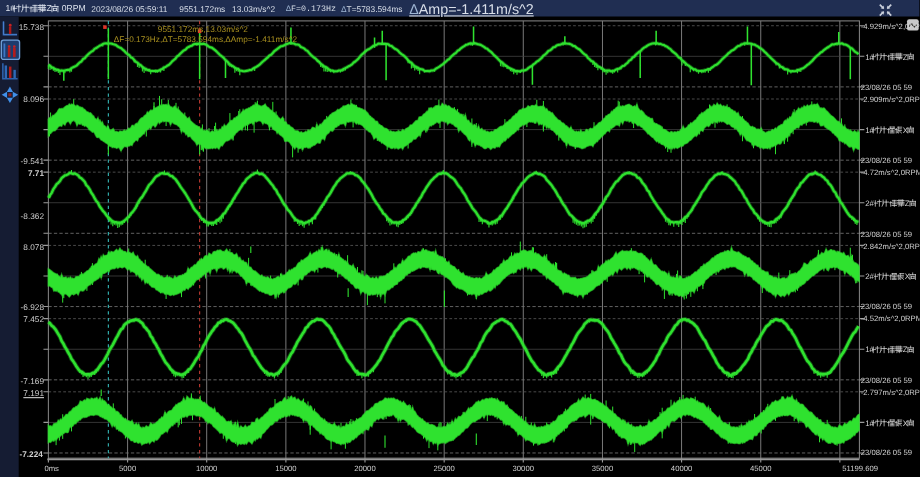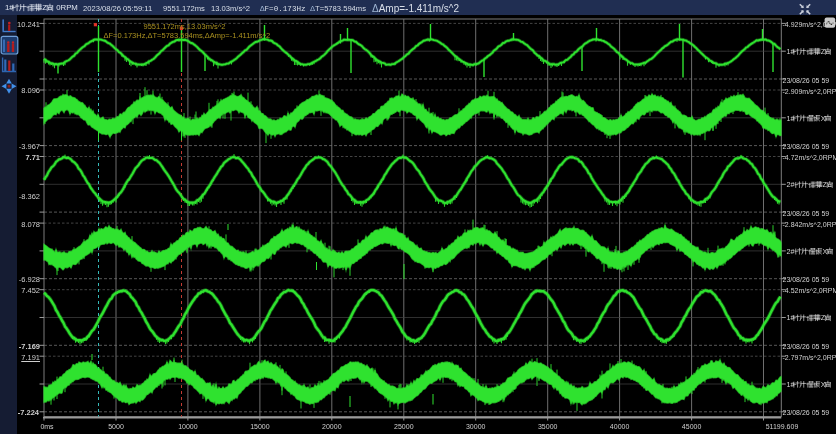--- a/index.html
+++ b/index.html
@@ -157,31 +157,31 @@
       <text x="42.2" y="10.4" font-size="7.8" fill="#dde3ee" font-family="Liberation Sans">Z</text>
       <path d="M47.22 5.90L47.22 10.66 M47.22 5.90L52.66 5.90 M52.66 5.90L52.66 10.66 M49.94 4.20L49.94 5.90 M48.58 7.60L51.30 7.60 M48.58 7.60L48.58 9.64 M51.30 7.60L51.30 9.64 M48.58 9.64L51.30 9.64" stroke="#dde3ee" stroke-width="0.75" fill="none" stroke-linecap="square"></path>
       <text x="54.0" y="10.4" font-size="7.8" fill="#dde3ee" font-family="Liberation Sans">&nbsp;0RPM</text>
     </g>
   </svg>
 <div style="position:absolute;left:83.0px;top:3.9px;font-size:7.6px;line-height:10.2px;color:#d9dfe9;white-space:pre;">2023/08/26 05:59:11</div>
 <div style="position:absolute;left:163.0px;top:3.9px;font-size:7.6px;line-height:10.2px;color:#d9dfe9;white-space:pre;">9551.172ms</div>
 <div style="position:absolute;left:211.0px;top:3.9px;font-size:7.6px;line-height:10.2px;color:#d9dfe9;white-space:pre;">13.03m/s^2</div>
 <div style="position:absolute;left:260.0px;top:3.9px;font-size:7.6px;line-height:10.2px;color:#d9dfe9;white-space:pre;font-family:Liberation Mono, monospace;"><span style="color:#9fb6d4">Δ</span>F=0.173Hz</div>
 <div style="position:absolute;left:310.0px;top:3.9px;font-size:7.6px;line-height:10.2px;color:#d9dfe9;white-space:pre;"><span style="color:#9fb6d4">Δ</span>T=5783.594ms</div>
-<div style="position:absolute;left:372.0px;top:3.9px;font-size:10px;line-height:10.2px;color:#d9dfe9;white-space:pre;"><span style="color:#9fb6d4">Δ</span>Amp=-1.411m/s^2</div>
-<div style="position:absolute;right:796.0px;top:19.7px;font-size:7.5px;line-height:10.1px;color:#cfcfcf;white-space:pre;">10.241</div>
+<div style="position:absolute;left:372.0px;top:3.9px;font-size:13px;line-height:10.2px;color:#d9dfe9;white-space:pre;text-decoration:underline;"><span style="color:#9fb6d4">Δ</span>Amp=-1.411m/s^2</div>
+<div style="position:absolute;right:796.0px;top:19.7px;font-size:7.5px;line-height:10.1px;color:#cfcfcf;white-space:pre;">15.738</div>
 <div style="position:absolute;right:840px;top:75.4px;font-size:13px;line-height:10.1px;color:#cfcfcf;white-space:pre;">-10.914</div>
 <div style="position:absolute;right:796.0px;top:86.3px;font-size:7.5px;line-height:10.1px;color:#cfcfcf;white-space:pre;">8.096</div>
-<div style="position:absolute;right:796.0px;top:141.9px;font-size:7.5px;line-height:10.1px;color:#cfcfcf;white-space:pre;">-3.967</div>
+<div style="position:absolute;right:796.0px;top:141.9px;font-size:7.5px;line-height:10.1px;color:#cfcfcf;white-space:pre;">-9.541</div>
 <div style="position:absolute;right:796.0px;top:152.9px;font-size:7.5px;line-height:10.1px;color:#cfcfcf;white-space:pre;font-weight:bold;">7.71</div>
 <div style="position:absolute;right:796.0px;top:192px;font-size:7.5px;line-height:10.1px;color:#cfcfcf;white-space:pre;">-8.362</div>
 <div style="position:absolute;right:796.0px;top:219.5px;font-size:7.5px;line-height:10.1px;color:#cfcfcf;white-space:pre;">8.078</div>
 <div style="position:absolute;right:796.0px;top:275.1px;font-size:7.5px;line-height:10.1px;color:#cfcfcf;white-space:pre;">-6.928</div>
 <div style="position:absolute;right:796.0px;top:286.0px;font-size:7.5px;line-height:10.1px;color:#cfcfcf;white-space:pre;">7.452</div>
-<div style="position:absolute;right:796.0px;top:341.6px;font-size:7.5px;line-height:10.1px;color:#cfcfcf;white-space:pre;font-weight:bold;">-7.169</div>
+<div style="position:absolute;right:796.0px;top:341.6px;font-size:7.5px;line-height:10.1px;color:#cfcfcf;white-space:pre;">-7.169</div>
 <div style="position:absolute;right:796.0px;top:352.6px;font-size:7.5px;line-height:10.1px;color:#cfcfcf;white-space:pre;text-decoration:underline;">7.191</div>
 <div style="position:absolute;right:797px;top:408.2px;font-size:7.5px;line-height:10.1px;color:#cfcfcf;white-space:pre;font-weight:bold;">-7.224</div>
 <div style="position:absolute;left:782.5px;top:20.0px;font-size:7.0px;line-height:9.6px;color:#d2d2d2;white-space:pre;">-4.929m/s^2,0RPM</div>
 <div style="position:absolute;left:782.5px;top:75.6px;font-size:7.0px;line-height:9.6px;color:#d2d2d2;white-space:pre;">23/08/26 05 59</div>
 <div style="position:absolute;left:782.5px;top:86.6px;font-size:7.0px;line-height:9.6px;color:#d2d2d2;white-space:pre;">-2.909m/s^2,0RPM</div>
 <div style="position:absolute;left:782.5px;top:142.2px;font-size:7.0px;line-height:9.6px;color:#d2d2d2;white-space:pre;">23/08/26 05 59</div>
 <div style="position:absolute;left:782.5px;top:153.1px;font-size:7.0px;line-height:9.6px;color:#d2d2d2;white-space:pre;">-4.72m/s^2,0RPM</div>
 <div style="position:absolute;left:782.5px;top:208.7px;font-size:7.0px;line-height:9.6px;color:#d2d2d2;white-space:pre;">23/08/26 05 59</div>
 <div style="position:absolute;left:782.5px;top:219.7px;font-size:7.0px;line-height:9.6px;color:#d2d2d2;white-space:pre;">-2.842m/s^2,0RPM</div>
 <div style="position:absolute;left:782.5px;top:275.3px;font-size:7.0px;line-height:9.6px;color:#d2d2d2;white-space:pre;">23/08/26 05 59</div>

